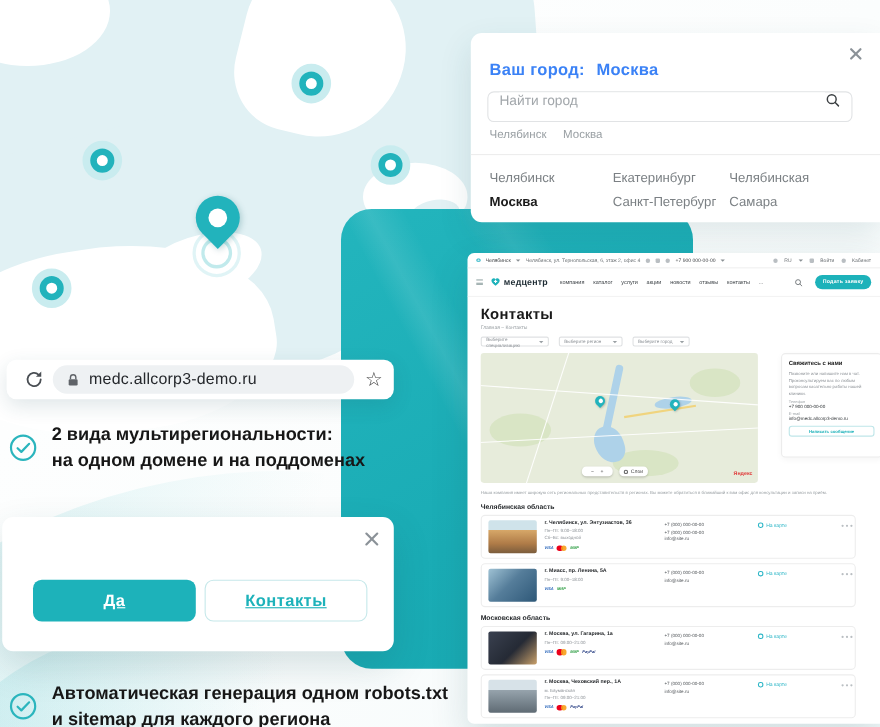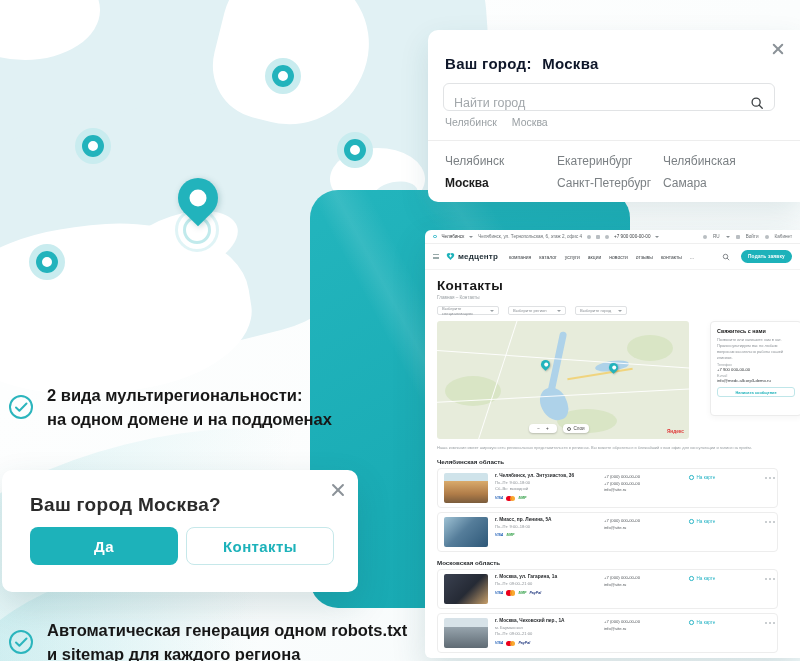--- a/index.html
+++ b/index.html
@@ -52,30 +52,30 @@
   .feature .lines { font-size:16.5px; font-weight:bold; color:#171717; line-height:24px; }
   .feature .lines span { display:block; }
 
   
   .dialog { left:2px; top:470px; width:356px; height:122px; background:#fff; border-radius:10px; box-shadow:0 14px 34px rgba(25,80,90,.16); }
   .close-x { position:absolute; width:14px; height:14px; cursor:pointer; }
   .close-x::before,.close-x::after { content:""; position:absolute; left:6px; top:-1px; width:2px; height:16px; background:#8b9298; border-radius:1px; }
   .close-x::before { transform:rotate(45deg); } .close-x::after { transform:rotate(-45deg); }
   .dialog .close-x { right:13px; top:13px; }
   .dialog-title { position:absolute; left:28px; top:24px; font-size:19px; font-weight:bold; color:#2b2b2b; letter-spacing:.3px; }
-  .btn { position:absolute; top:57px; width:148px; height:38px; border-radius:8px; font-size:15px; font-weight:bold; display:flex; align-items:center; justify-content:center; letter-spacing:.4px; cursor:pointer; }
+  .btn { position:absolute; top:57px; width:148px; height:38px; border-radius:8px; font-size:15px; font-weight:bold; display:flex; align-items:center; justify-content:center; letter-spacing:.4px; cursor:pointer;text-decoration:underline; }
   .btn-yes { left:28px; background:#1db2ba; color:#fff; }
   .btn-change { left:184px; background:#fff; border:1px solid #c6e8ea; color:#1db2ba; }
 
   
   .city-panel { left:428px; top:30px; width:372px; height:172px; background:#fff; border-radius:10px 0 0 10px; box-shadow:0 12px 30px rgba(25,80,90,.12); }
   .city-panel .close-x { right:16px; top:13px; width:12px; height:12px; }
   .city-panel .close-x::before,.city-panel .close-x::after { height:14px; left:5px; }
-  .cp-title { position:absolute; left:17px; top:25px; font-size:15px; font-weight:bold; color:#0f172a; letter-spacing:.3px; }
-  .cp-search { position:absolute; left:15px; top:53px; width:332px; height:28px; border:1px solid #e1e3e5; border-radius:6px; background:#fff; display:flex; align-items:flex-end; padding:0 10px; }
+  .cp-title { position:absolute; left:17px; top:25px; font-size:15px; font-weight:bold; color:#3b82f6; letter-spacing:.3px; }
+  .cp-search { position:absolute; left:15px; top:53px; width:332px; height:28px; border:1px solid #e1e3e5; border-radius:6px; background:#fff; display:flex; align-items:flex-start; padding:0 10px; }
   .cp-search input { border:none; outline:none; flex:1; font-size:12.5px; color:#333; font-family:inherit; }
   .cp-search input::placeholder { color:#a2a7ab; }
   .cp-quick { position:absolute; left:17px; top:86px; font-size:10.5px; color:#9aa0a4; display:flex; gap:15px; }
   .cp-divider { position:absolute; left:0; top:110px; width:100%; height:1px; background:#ededed; }
   .cp-grid { position:absolute; left:17px; top:124px; display:grid; grid-template-columns:112px 106px 110px; grid-auto-rows:22px; font-size:12px; color:#7b8084; }
   .cp-grid .sel { font-weight:bold; color:#1c1c1c; }
   .cp-grid span { cursor:pointer; }
 
   
   .site { left:425px; top:230px; width:375px; height:428px; background:#fff; border-radius:6px 0 0 6px; box-shadow:0 14px 34px rgba(25,80,90,.16); overflow:hidden; font-family:"Liberation Sans","DejaVu Sans",sans-serif; }
@@ -175,35 +175,48 @@
     </div>
   <div class="donut" style="left:29px;top:244px;width:36px;height:36px;">
       <span class="ring"></span>
     </div>
   <div class="ripple" style="left:183px;top:216px;width:28px;height:28px;"></div>
   <div class="ripple r2" style="left:175px;top:208px;width:44px;height:44px;"></div>
   <div class="bigpin" style="left:178px;top:178px;"></div>
 
   <div class="abs teal-rect"></div>
 
+  <div class="abs urlbar">
+    <svg class="refresh" viewBox="0 0 24 24">
+      <path d="M20 12a8 8 0 1 1-2.4-5.7" fill="none" stroke="#4a4f54" stroke-width="2.2" stroke-linecap="round"></path>
+      <polygon points="21,2.5 21,9.5 14,9.5" fill="#4a4f54" transform="scale(.92) translate(1.5,0)"></polygon>
+    </svg>
+    <div class="url-pill">
+      <svg class="lock" viewBox="0 0 16 16">
+        <rect x="3" y="7" width="10" height="7" rx="1.4" fill="#5f6368"></rect>
+        <path d="M5 7V5a3 3 0 0 1 6 0v2" fill="none" stroke="#5f6368" stroke-width="1.6"></path>
+      </svg>
+      <span class="url-text">medc.allcorp3-demo.ru</span>
+    </div>
+    <span class="star">☆</span>
+  </div>
 
   <div class="feature" style="left:8px;top:383px;">
     <svg class="check" viewBox="0 0 26 26">
       <circle cx="13" cy="13" r="11" fill="none" stroke="#2bb5bd" stroke-width="2"></circle>
       <path d="M8 13.5l3.4 3.3L18.5 9.5" fill="none" stroke="#2bb5bd" stroke-width="2" stroke-linecap="round" stroke-linejoin="round"></path>
     </svg>
     <div class="lines">
       <span>2 вида мультирегиональности:</span>
       <span>на одном домене и на поддоменах</span>
     </div>
   </div>
 
   <div class="abs dialog">
     <span class="close-x"></span>
-    <div class="dialog-title">Ваш город Москва?</div>
     <div class="btn btn-yes">Да</div>
     <div class="btn btn-change">Контакты</div>
   </div>
 
   <div class="feature" style="left:8px;top:618px;">
     <svg class="check" viewBox="0 0 26 26">
       <circle cx="13" cy="13" r="11" fill="none" stroke="#2bb5bd" stroke-width="2"></circle>
       <path d="M8 13.5l3.4 3.3L18.5 9.5" fill="none" stroke="#2bb5bd" stroke-width="2" stroke-linecap="round" stroke-linejoin="round"></path>
     </svg>
     <div class="lines">

